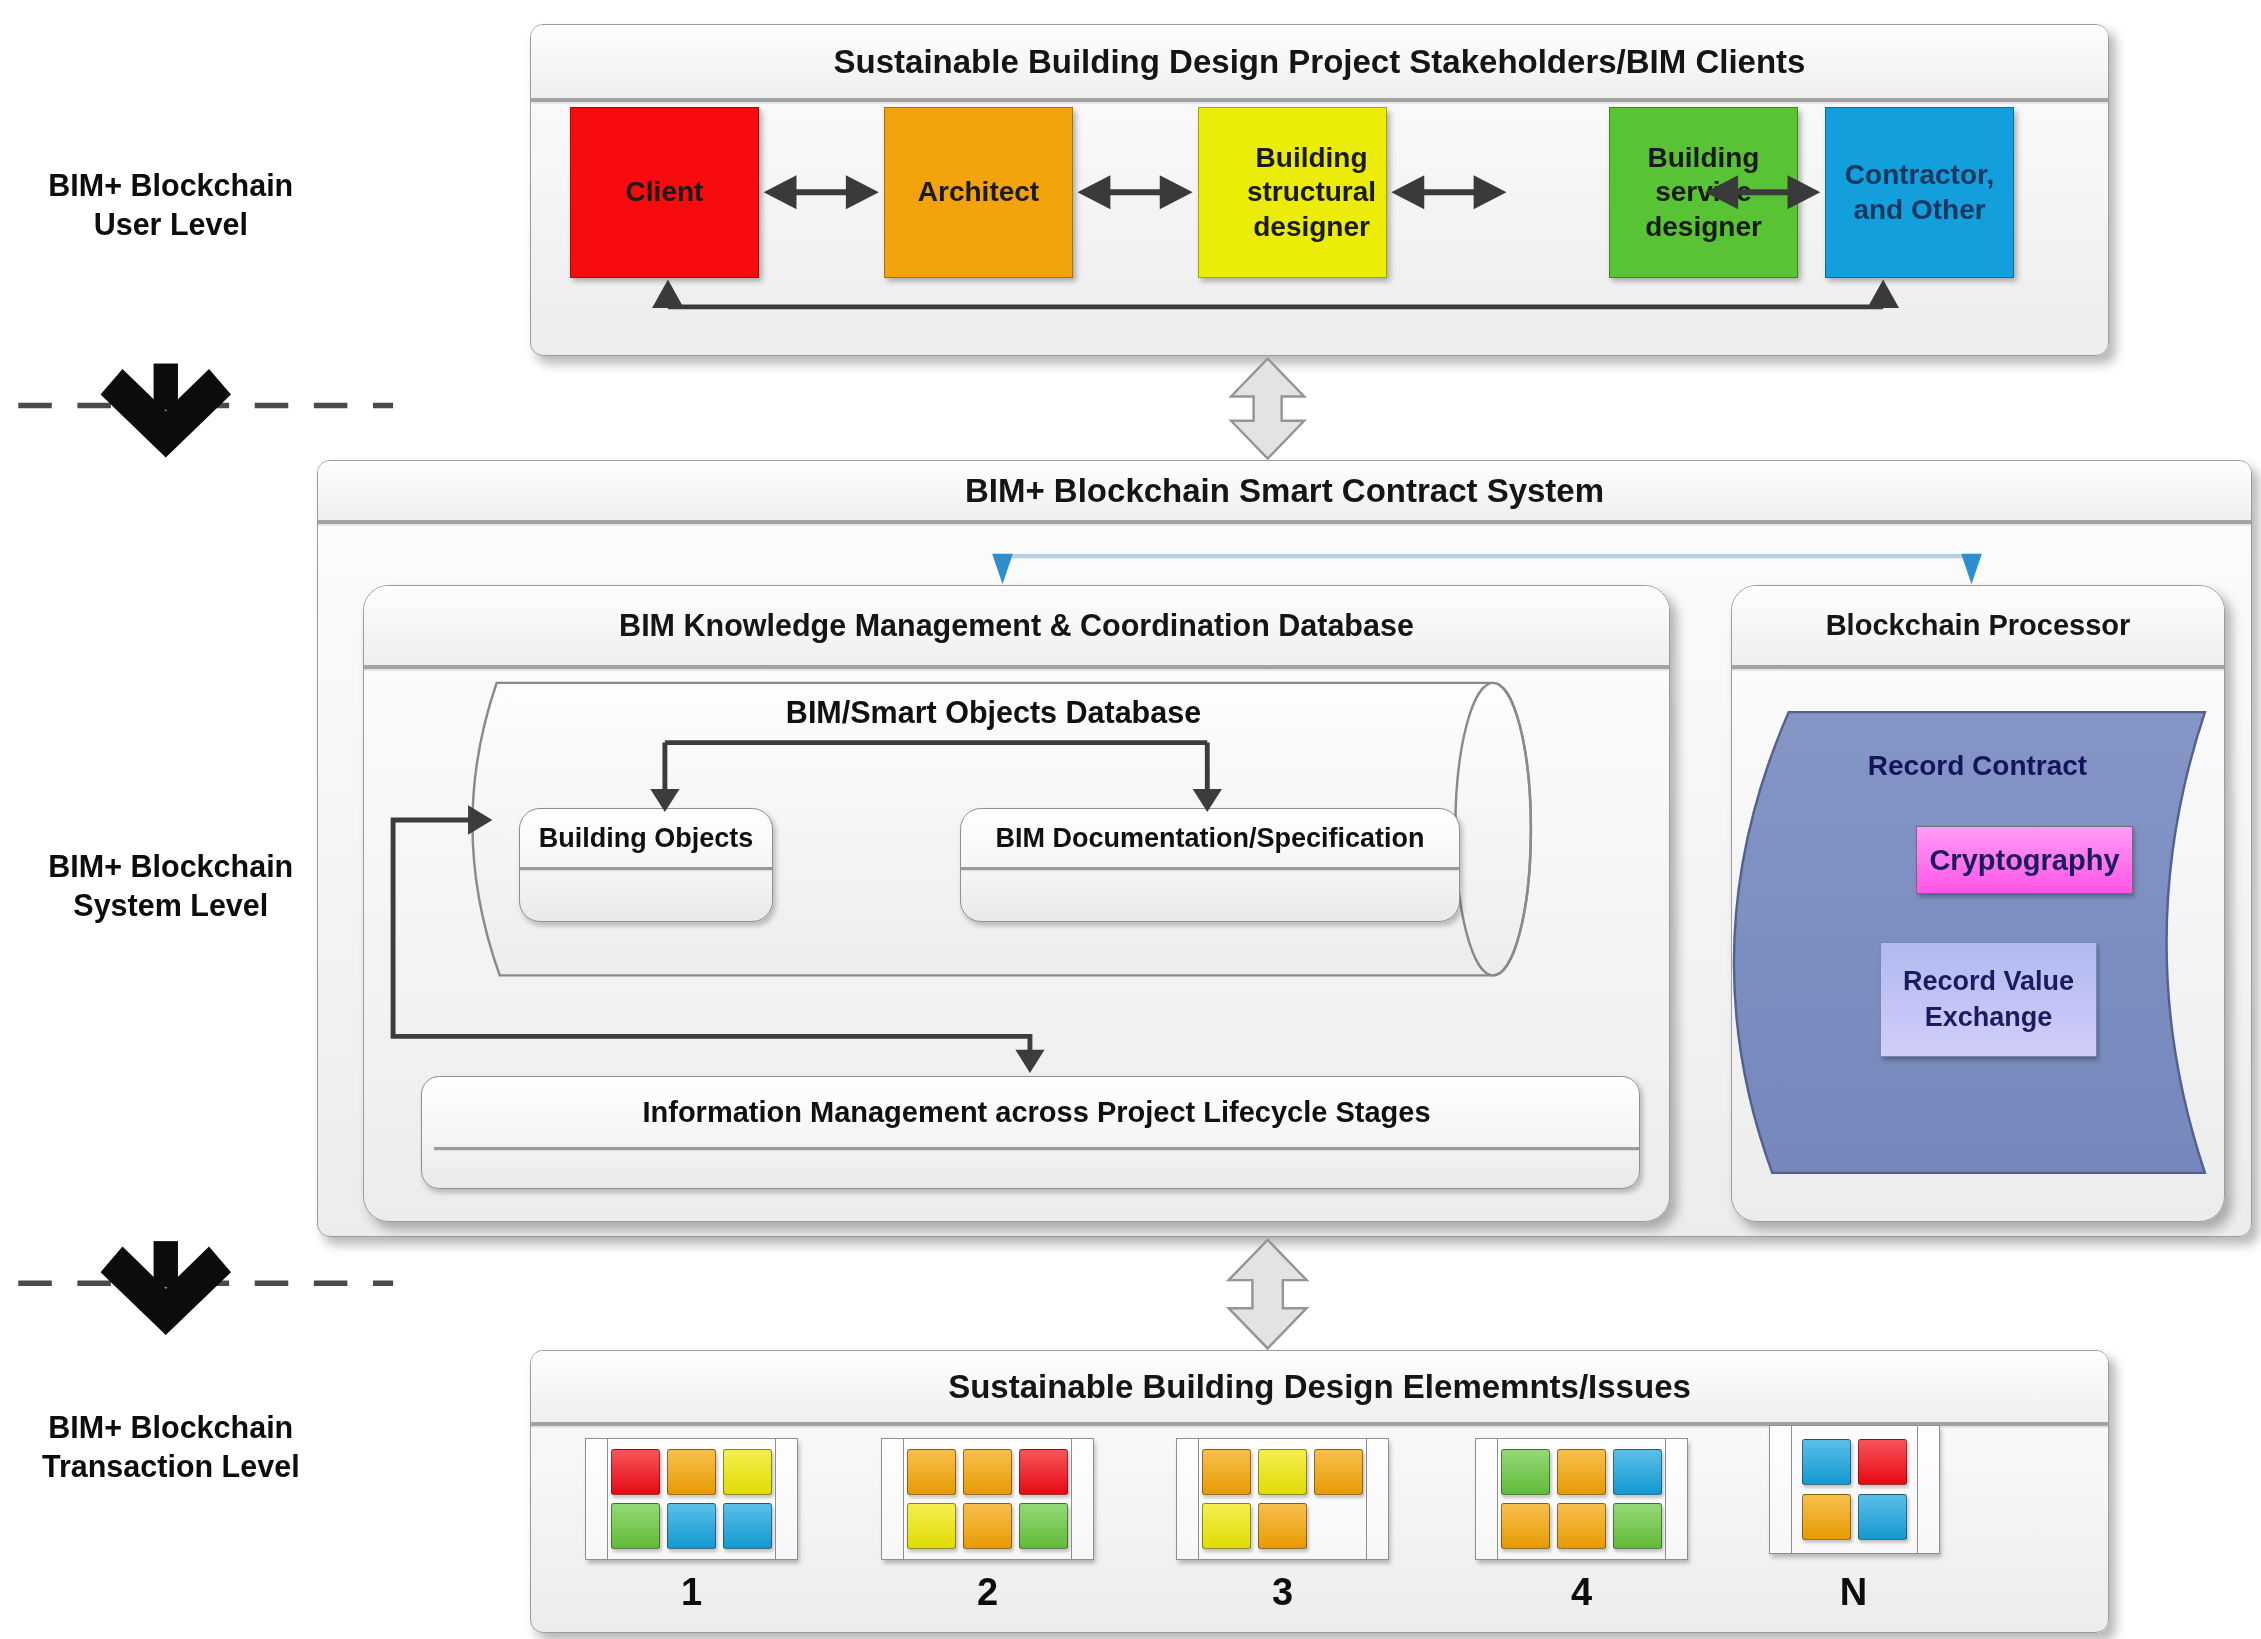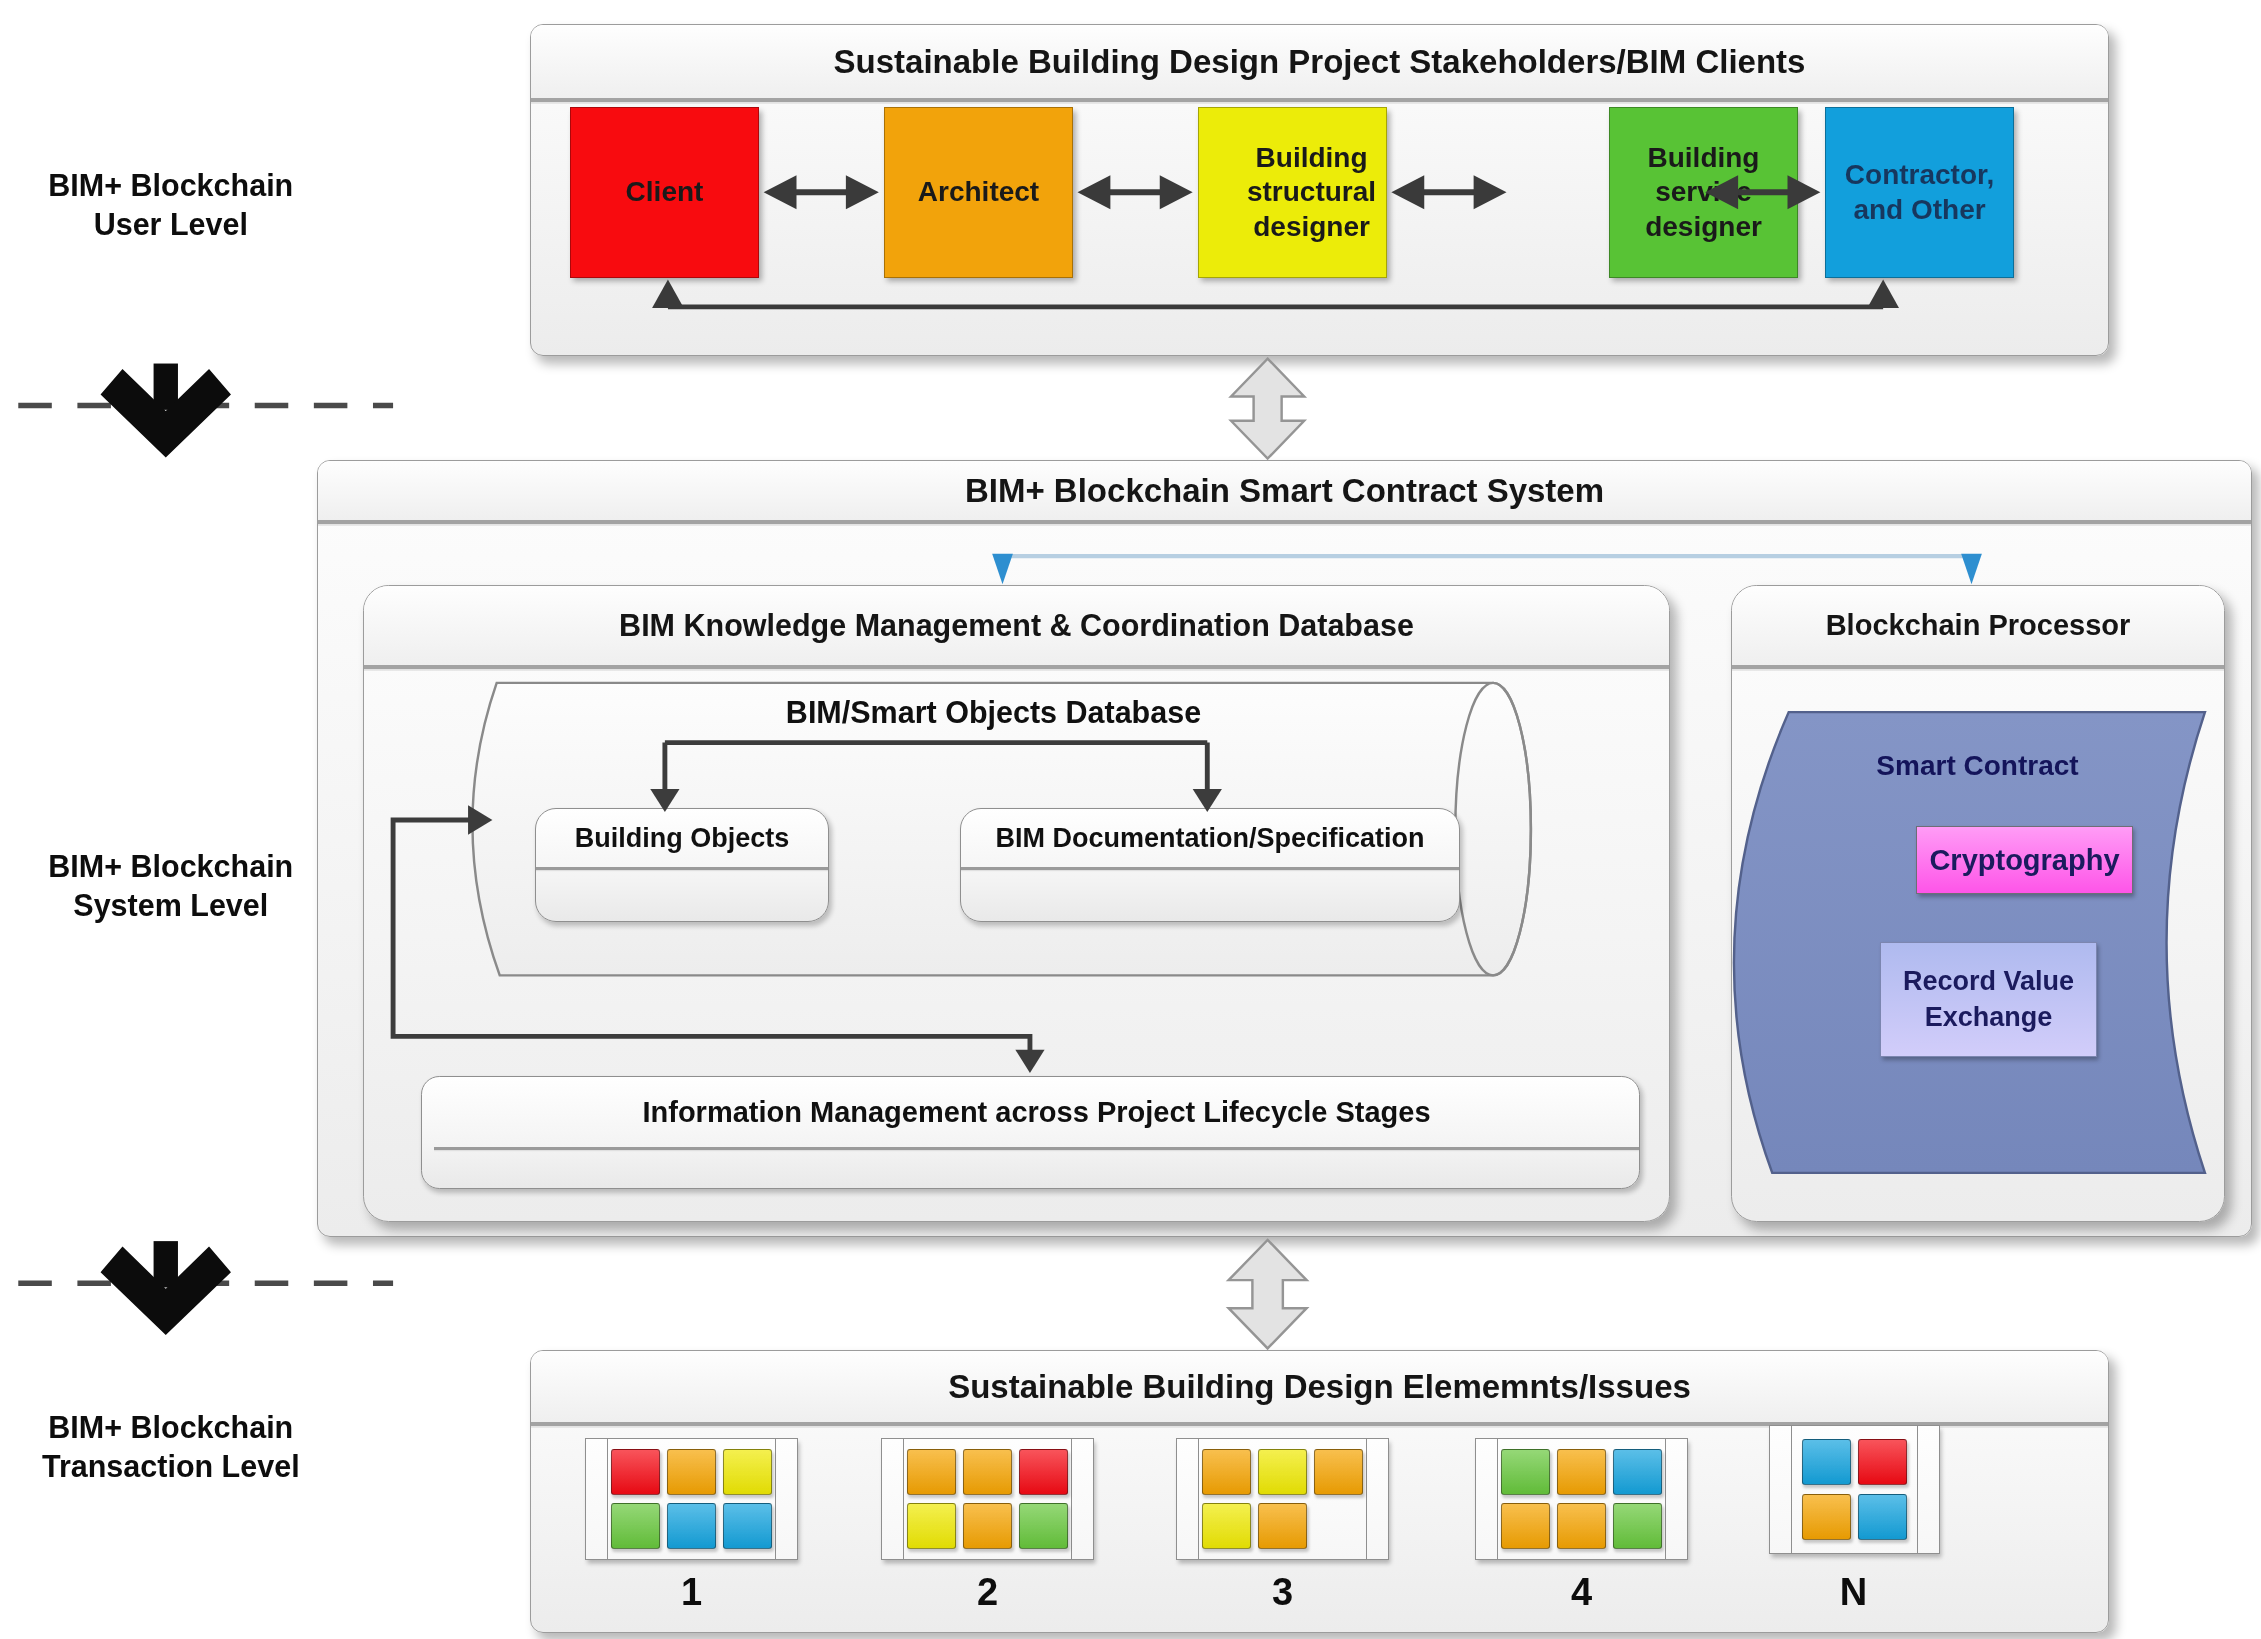--- a/index.html
+++ b/index.html
@@ -74,21 +74,21 @@
     background:linear-gradient(180deg,#ffffff 0%,#f4f4f4 60%,#e9e9e9 100%);
     box-shadow:2.4px 3.7px 5.5px rgba(0,0,0,0.22);
     overflow:hidden;
   }
   .inner-box .ib-label{
     position:absolute;top:0;left:0;right:0;
     display:flex;align-items:center;justify-content:center;
     font-weight:bold;color:#101010;
     border-bottom:3.7px solid #9a9a9a;box-shadow:0 1.2px 0 #e0e0e0;
   }
-  .bo-box{left:519px;top:808px;width:294px;height:114px;margin-left:16px;}
+  .bo-box{left:519px;top:808px;width:254px;height:114px;}
   .bo-box .ib-label{height:58px;font-size:27px;}
   .bd-box{left:960px;top:808px;width:500px;height:114px;}
   .bd-box .ib-label{height:58px;font-size:27px;}
   .im-box{left:421px;top:1076px;width:1219px;height:113px;border-radius:18.3px;}
   .im-box .ib-label{height:70px;font-size:29px;margin-left:12px;}
 
   
   .sc-title{
     position:absolute;z-index:3;left:1804px;top:750px;width:347px;text-align:center;
     font-weight:bold;font-size:28px;color:#14145a;
@@ -227,21 +227,21 @@
   <div class="inner-box bo-box">
     <div class="ib-label">Building Objects</div>
   </div>
   <div class="inner-box bd-box">
     <div class="ib-label">BIM Documentation/Specification</div>
   </div>
   <div class="inner-box im-box">
     <div class="ib-label">Information Management across Project Lifecycle Stages</div>
   </div>
 
-  <div class="sc-title">Smart Contract</div>
+  <div class="sc-title">Record Contract</div>
   <div class="sc-box crypto-box">
     <span>Cryptography</span>
     </div>
   <div class="sc-box record-box">
     <span>Record Value Exchange</span>
     </div>
 
   <div class="egroup eg1">
     <div class="estrip left"></div>
     <div class="estrip right"></div>

